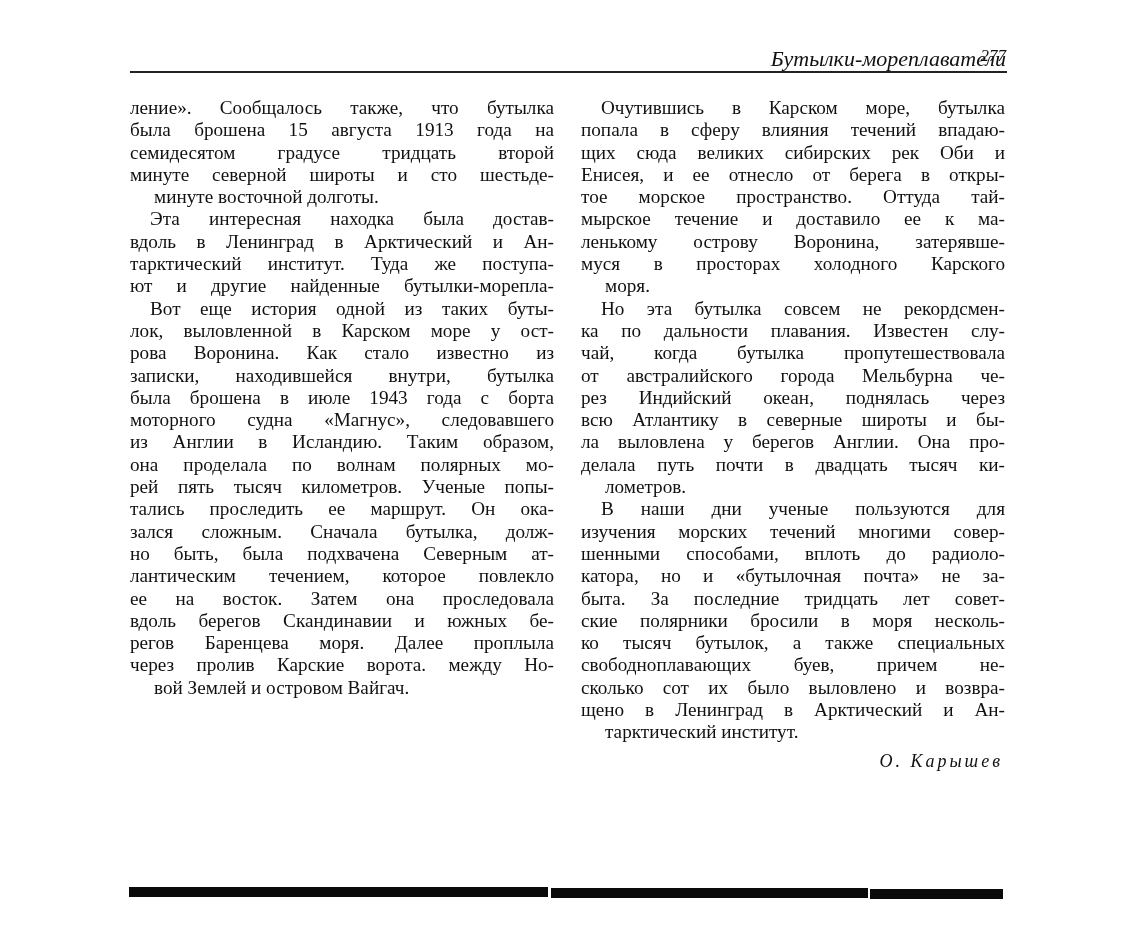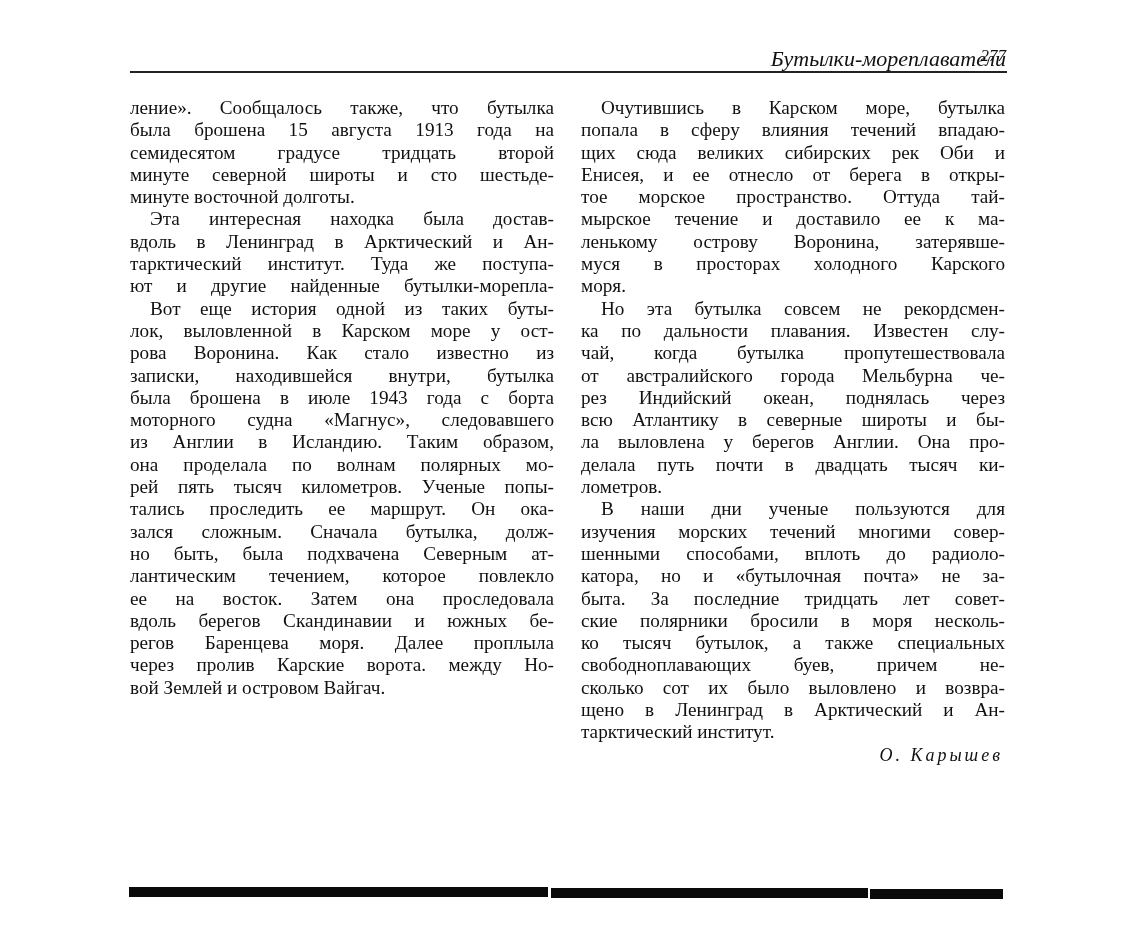--- a/index.html
+++ b/index.html
@@ -5,23 +5,23 @@
     html, body { margin: 0; padding: 0; background: #ffffff; }
     body { width: 1134px; height: 933px; position: relative; overflow: hidden; color: #111; font-family: "DejaVu Serif", "Liberation Serif", serif; }
     .header { position: absolute; left: 130px; top: 44px; width: 876px; height: 28px; }
     .running-title { position: absolute; left: 0; right: 0; top: 2px; text-align: right; font-style: italic; font-size: 22px; font-family: "Liberation Serif", serif; }
     .page-number { position: absolute; right: 0; top: 2px; font-style: italic; font-size: 17px; font-family: "Liberation Serif", serif; }
     .header-rule { position: absolute; left: 130px; top: 71px; width: 877px; height: 2px; background: #222; }
     .col { position: absolute; top: 97px; width: 424px; font-size: 19.2px; line-height: 22.3px; font-family: "Liberation Serif", serif; }
     .col-left { left: 130px; }
     .col-right { left: 581px; }
     .line { display: block; text-align: justify; text-align-last: justify; white-space: nowrap; height: 22.3px; overflow: visible; font-family: Liberation Serif, serif; }
-    .line.last { text-align-last: left; }
+    .line.last { text-align-last: left; margin-left: 24px; }
     .line.indent { padding-left: 20px; }
-    .signature { text-align: right; font-style: italic; letter-spacing: 3px; font-size: 18px; margin-top: 0; padding-right: 2px; }
+    .signature { text-align: right; font-style: italic; letter-spacing: 3px; font-size: 18px; margin-top: 6px; padding-right: 2px; }
     .footer-bar { position: absolute; top: 887px; height: 10px; background: #0a0a0a; }
   </style>
 </head>
 <body>
 
 <div class="header">
   <div class="running-title">Бутылки-мореплаватели</div>
   <div class="page-number">277</div>
 </div>
 <div class="header-rule"></div>

